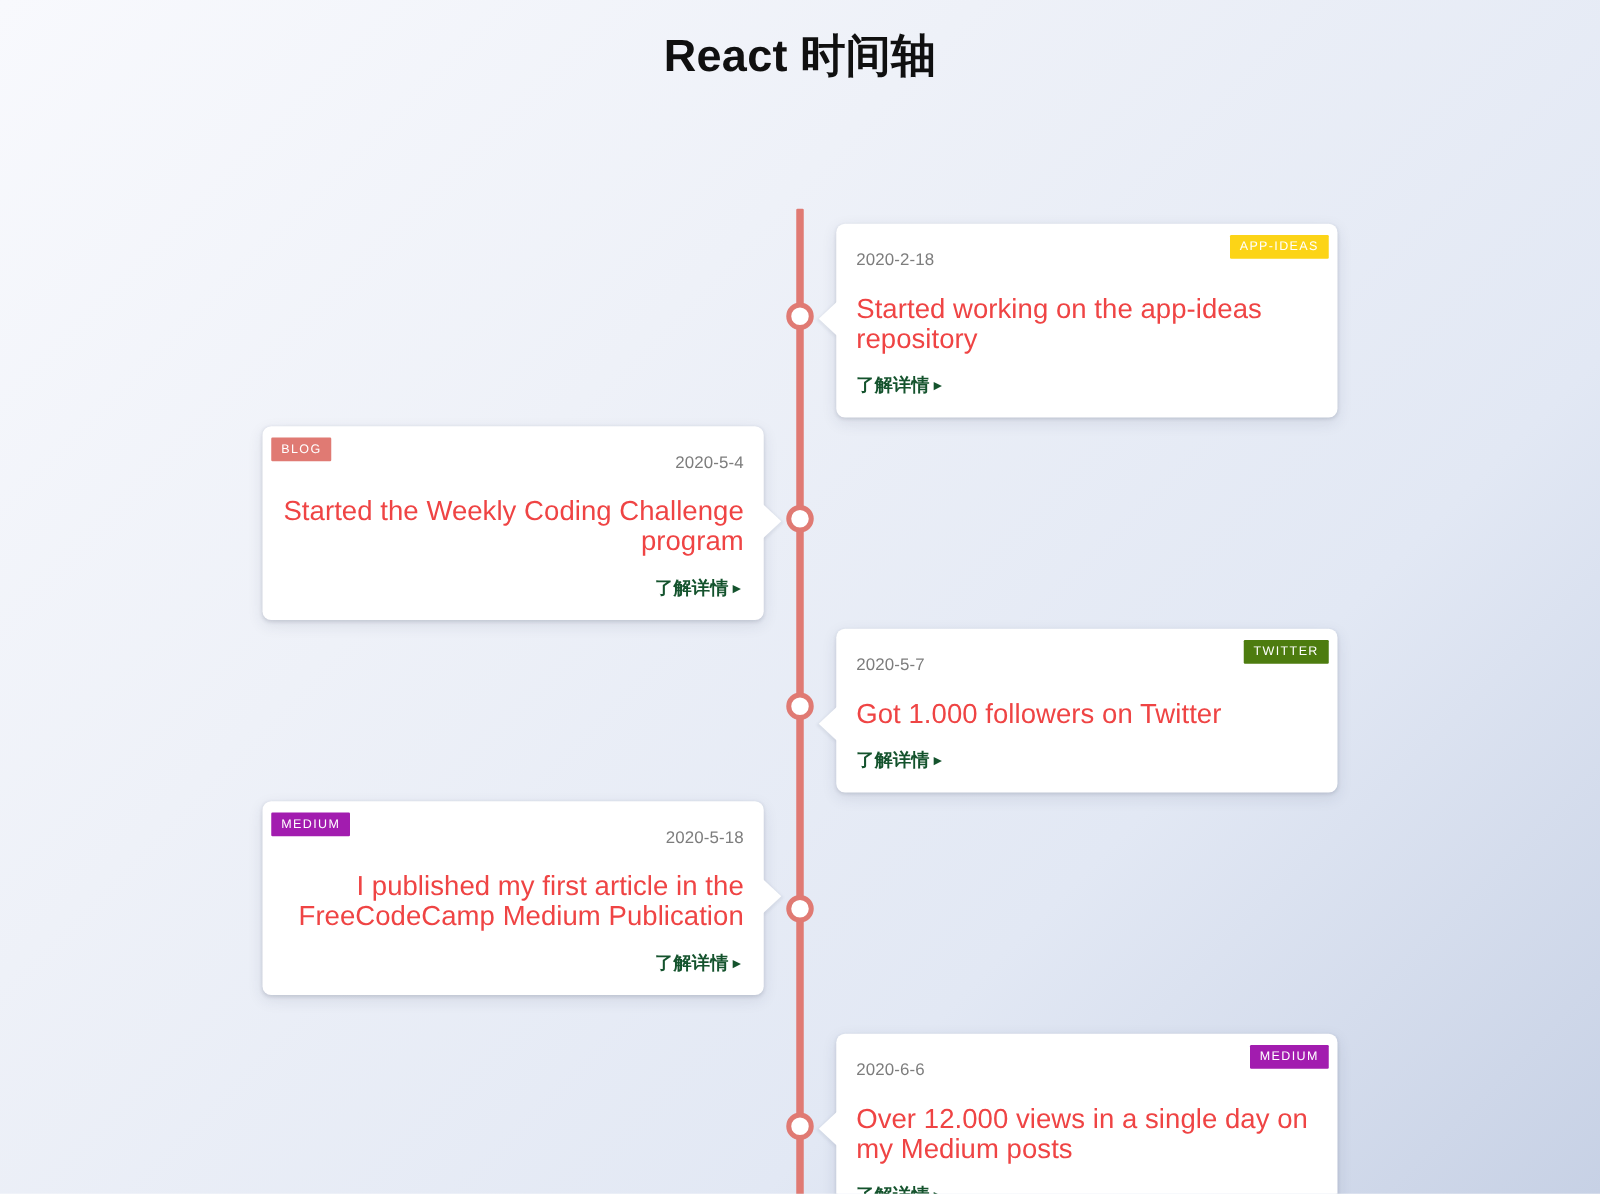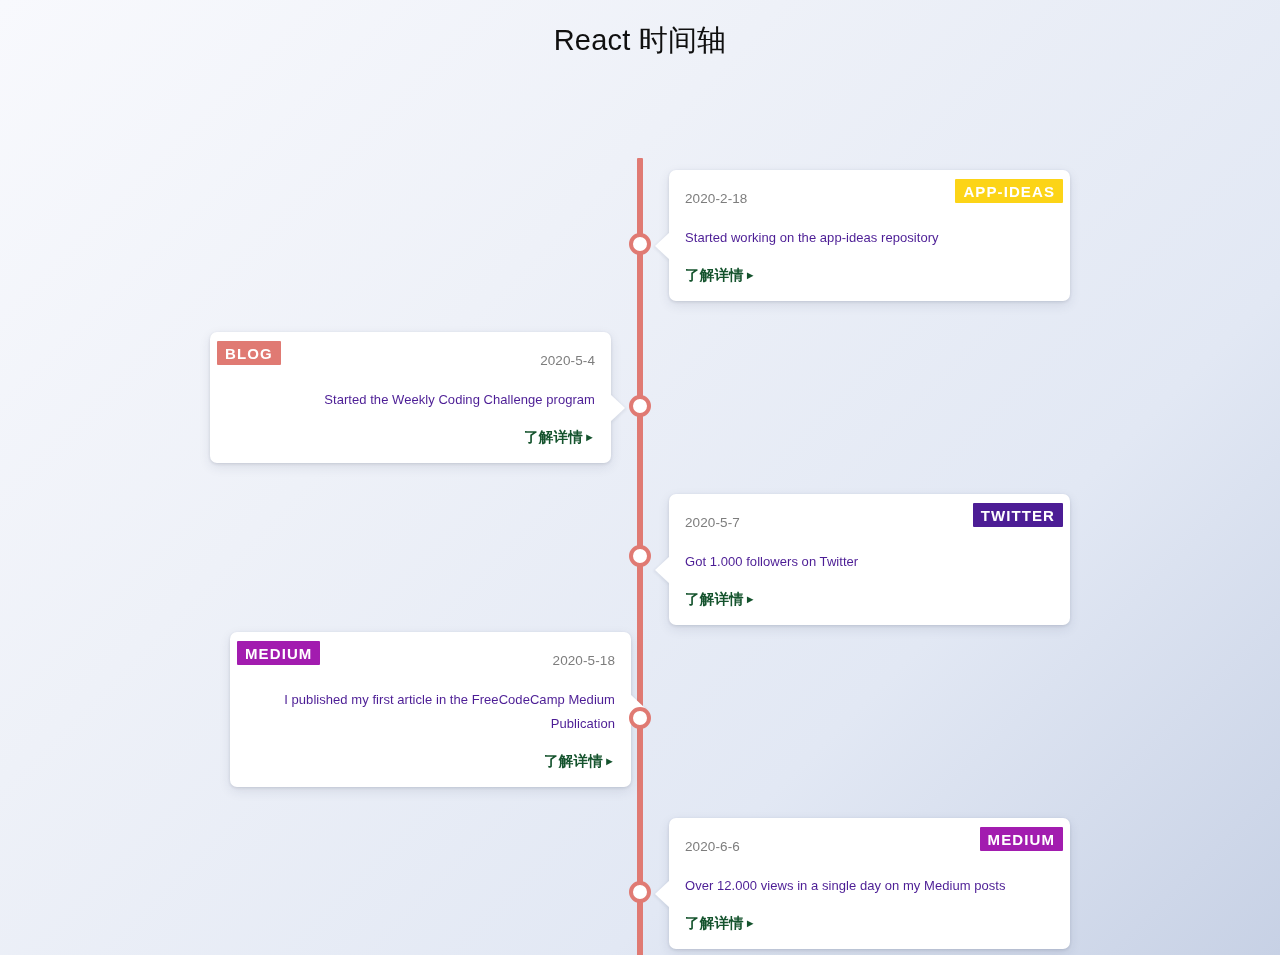--- a/index.html
+++ b/index.html
@@ -12,22 +12,22 @@
   body {
     font-family: "Liberation Sans", "DejaVu Sans", sans-serif;
     background: linear-gradient(135deg, #f8f9fd 0%, #eef1f8 35%, #e2e8f4 70%, #c7d1e5 100%);
     overflow: hidden;
     position: relative;
   }
 
   
   .page-title {
     text-align: center;
-    font-size: 29px;
-    font-weight: normal;
+    font-size: 36px;
+    font-weight: bold;
     color: #101010;
     letter-spacing: 0.2px;
     padding-top: 22px;
     line-height: 1.25;
   }
 
   
   .timeline {
     position: relative;
     width: 1280px;
@@ -109,39 +109,39 @@
   }
 
   .card.right .card-date { text-align: left; padding-right: 110px; }
   .card.left  .card-date { padding-left: 110px; }
 
   .badge {
     position: absolute;
     top: -9px;
     display: inline-block;
     padding: 5px 8px 4px 8px;
-    font-size: 15px;
-    font-weight: bold;
+    font-size: 10px;
+    font-weight: normal;
     letter-spacing: 1.1px;
     color: #ffffff;
     line-height: 1;
     border-radius: 1px;
   }
   .card.right .badge { right: -9px; }
   .card.left  .badge { left: -9px; }
 
   .badge.app-ideas { background: #fcd417; color: #ffffff; }
   .badge.blog      { background: #e07a73; }
-  .badge.twitter   { background: #4c1d95; }
+  .badge.twitter   { background: #4d7c0f; }
   .badge.medium    { background: #a21caf; text-align: right; }
 
   .card-text {
-    font-size: 13px;
+    font-size: 22px;
     line-height: 24px;
-    color: #4c1d95;
+    color: #ef4444;
     margin-bottom: 16px;
     letter-spacing: 0.05px;
   }
 
   .card-link {
     font-size: 14.5px;
     font-weight: bold;
     color: #14532d;
     letter-spacing: 0.2px;
     text-decoration: none;
@@ -198,21 +198,21 @@
         <div class="card-date">2020-5-7</div>
         <span class="badge twitter">TWITTER</span>
       </div>
       <div class="card-text">Got 1.000 followers on Twitter</div>
       <a class="card-link"><span>了解详情</span><span class="arrow">►</span></a>
     </div>
   </div>
 
   <div class="timeline-row" style="top:0;">
     <div class="marker" style="top:649px;"></div>
-    <div class="card left" style="top:574px;margin-left:20px;">
+    <div class="card left" style="top:574px;">
       <div class="notch"></div>
       <div class="card-head">
         <div class="card-date">2020-5-18</div>
         <span class="badge medium">MEDIUM</span>
       </div>
       <div class="card-text">I published my first article in the FreeCodeCamp Medium Publication</div>
       <a class="card-link"><span>了解详情</span><span class="arrow">►</span></a>
     </div>
   </div>
 

